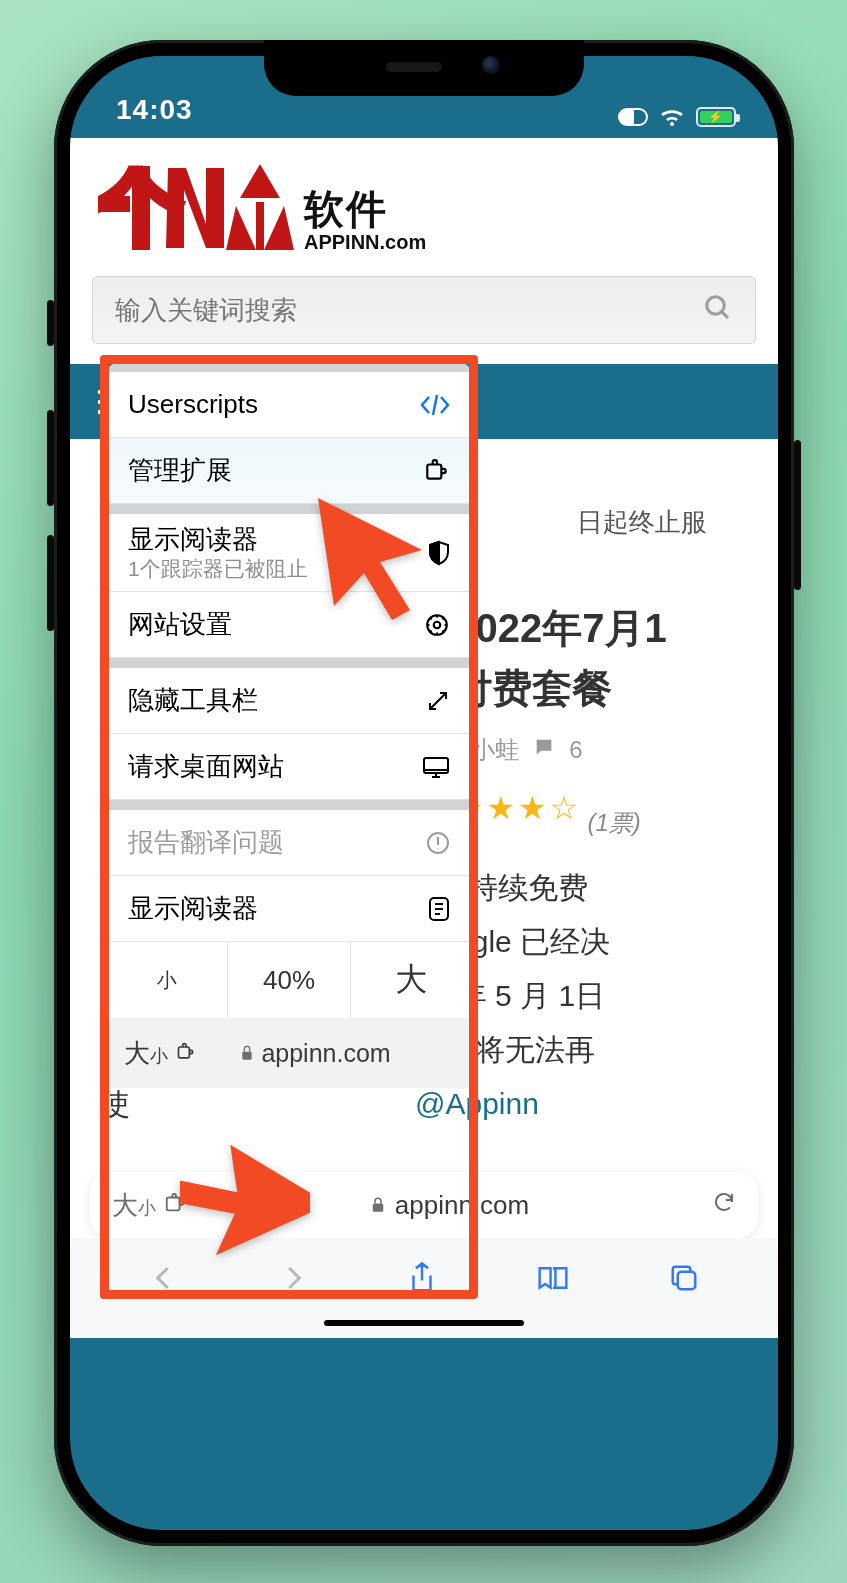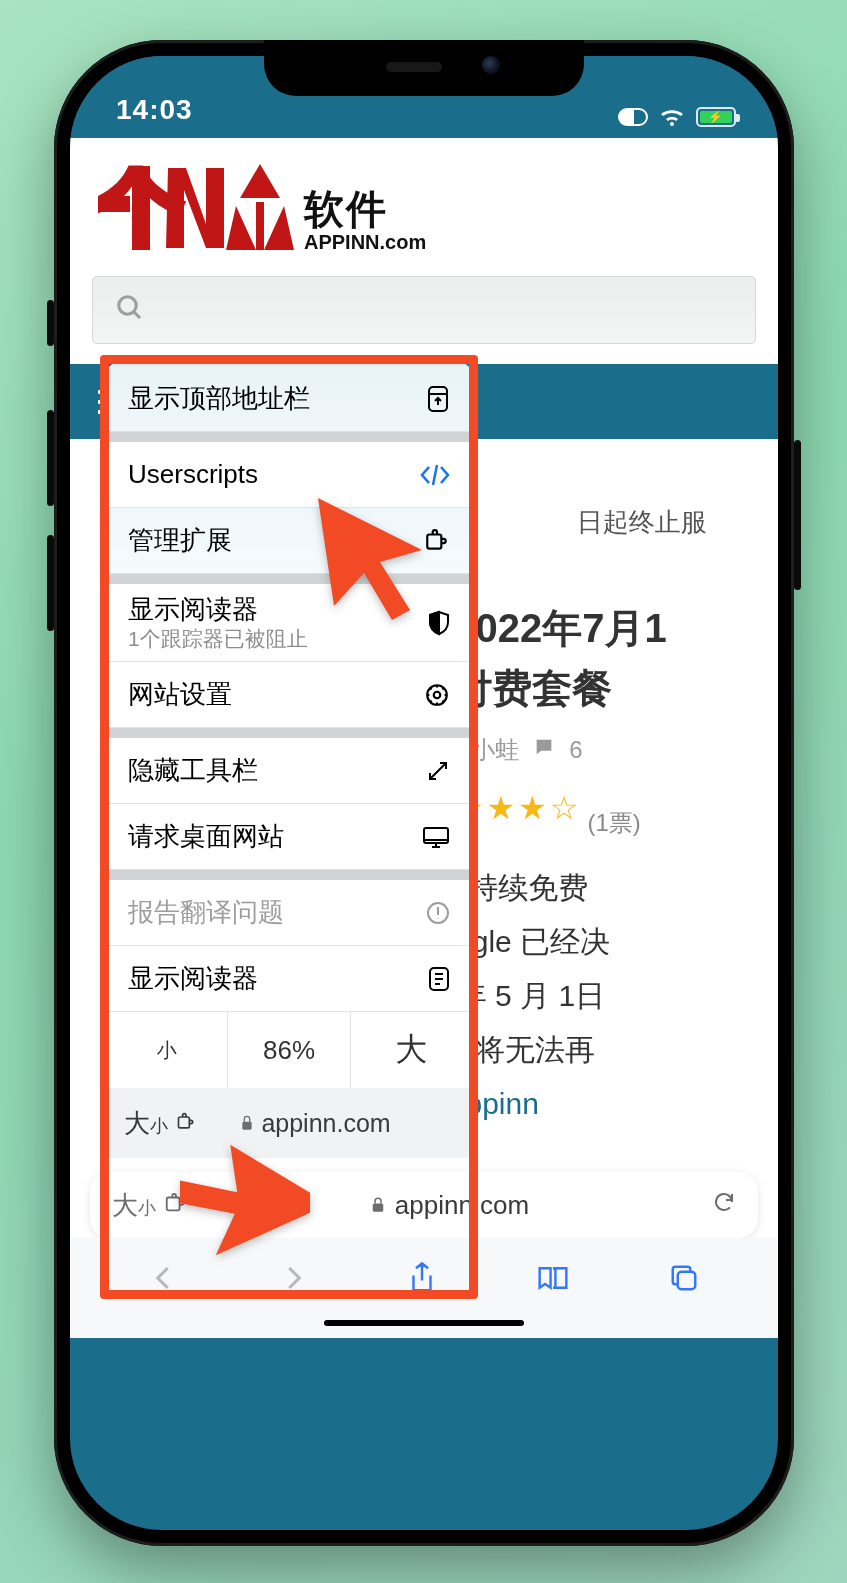--- a/index.html
+++ b/index.html
@@ -51,21 +51,21 @@
   .crumbs { padding:26px 30px 0; color:#555; font-size:26px; display:flex; align-items:center; gap:10px;}
   .crumbs .home { color:#333; }
   .crumb-wrap{ padding:0 30px; color:#555;font-size:26px;line-height:1.7; margin-top:4px;}
 
   .headline { padding:10px 30px 0; font-size:40px; font-weight:700; color:#333; line-height:1.5;}
   .meta { padding:16px 30px 0; display:flex; align-items:center; gap:14px; font-size:24px; color:#9a9a9a;}
   .tag { background:#1a6d8b; color:#fff; font-size:22px; padding:2px 10px 4px; border-radius:2px;}
   .stars { display:flex; align-items:center; gap:3px; padding:10px 30px 0;}
   .star { color:#f5b817; font-size:32px;}
   .star.outline{color:#f5b817;}
-  .votes{ color:#8a8a8a;font-size:24px; margin-left:6px;margin-top:31px;}
+  .votes{ color:#8a8a8a;font-style:italic;font-size:24px; margin-left:6px;margin-top:31px;}
 
   .bodytext { padding:22px 30px 0; font-size:30px; color:#333; line-height:1.8;}
   .bodytext .lnk{ color:#1a6d8b;}
 
   
   .addr { position:absolute; left:0; right:0; bottom:100px; padding:0 20px; }
   .addr .pill{ height:66px; background:#fff; border-radius:20px; box-shadow:0 2px 10px rgba(0,0,0,.1); display:flex; align-items:center; padding:0 22px; gap:12px; color:#6d6d6d; font-size:26px;}
   .addr .left-group{display:flex;align-items:center;gap:8px;}
   .addr .center{flex:1;display:flex;align-items:center;justify-content:center;gap:8px;color:#3a3a3a;font-size:26px;}
   .addr .reload{color:#6d6d6d;}
@@ -151,20 +151,21 @@
             </g>
           </svg>
         </div>
         <div class="logo-txt">
           <span class="hz">软件</span>
           <span class="en">APPINN.com</span>
         </div>
       </div>
 
       <div class="search-box">
+        <input placeholder="输入关键词搜索" style="">
         <span class="mag">
           <svg width="30" height="30" viewBox="0 0 24 24" fill="none" stroke="currentColor" stroke-width="2.5">
               <circle cx="10" cy="10" r="7"></circle>
               <path d="m20 20-5-5"></path>
             </svg>
         </span>
       </div>
 
       <div class="teal-bar">
         <div class="hamb">
@@ -273,31 +274,20 @@
       </div>
       <div class="home-ind"></div>
 
     </div>
   </div>
 </div>
 
 <div class="red-frame"></div>
 
 <div class="sheet">
-  <div class="sh-top">
-    <div class="sh-row first">
-      <span class="lab">显示顶部地址栏</span>
-      <span class="ic">
-          <svg width="24" height="28" viewBox="0 0 24 28" fill="none" stroke="#000" stroke-width="2">
-            <rect x="3" y="2" width="18" height="24" rx="4"></rect>
-            <path d="M3 9h18M12 20V13m-3 3 3-3 3 3"></path>
-          </svg>
-        </span>
-    </div>
-  </div>
   <div class="sh-gap"></div>
   <div class="sh-row us">
     <span class="lab">Userscripts</span>
     <span class="ic">
         <svg width="30" height="24" viewBox="0 0 30 24" fill="none" stroke="#1574f0" stroke-width="2.5">
           <path d="m9 4-7 8 7 8M21 4l7 8-7 8M17 2l-4 20"></path>
         </svg>
       </span>
   </div>
   <div class="sh-row" style="background:linear-gradient(#eef7fb,#f6fbfd)">
@@ -365,21 +355,21 @@
     <span class="lab">显示阅读器</span>
     <span class="ic">
         <svg width="22" height="26" viewBox="0 0 22 26" fill="none" stroke="#000" stroke-width="2">
           <rect x="2" y="2" width="18" height="22" rx="4"></rect>
           <path d="M7 8h8M7 13h8M7 18h5"></path>
         </svg>
       </span>
   </div>
   <div class="zoom-row">
     <div class="sm">小</div>
-    <div>86%</div>
+    <div>40%</div>
     <div class="lg">大</div>
   </div>
   <div class="addr-row">
     <div class="lft">
       <span style="font-weight:500;"><span style="font-size:26px">大</span><span style="font-size:18px">小</span></span>
       <span><svg width="20" height="20" viewBox="0 0 24 24" fill="none" stroke="#3a3a3a" stroke-width="2">
             <rect x="3" y="6" width="13" height="13" rx="2"></rect>
             <path d="M16 10h2a2 2 0 012 2 2 2 0 01-2 2h-2M8 6V4a2 2 0 012-2 2 2 0 012 2v2"></path>
           </svg></span>
     </div>

